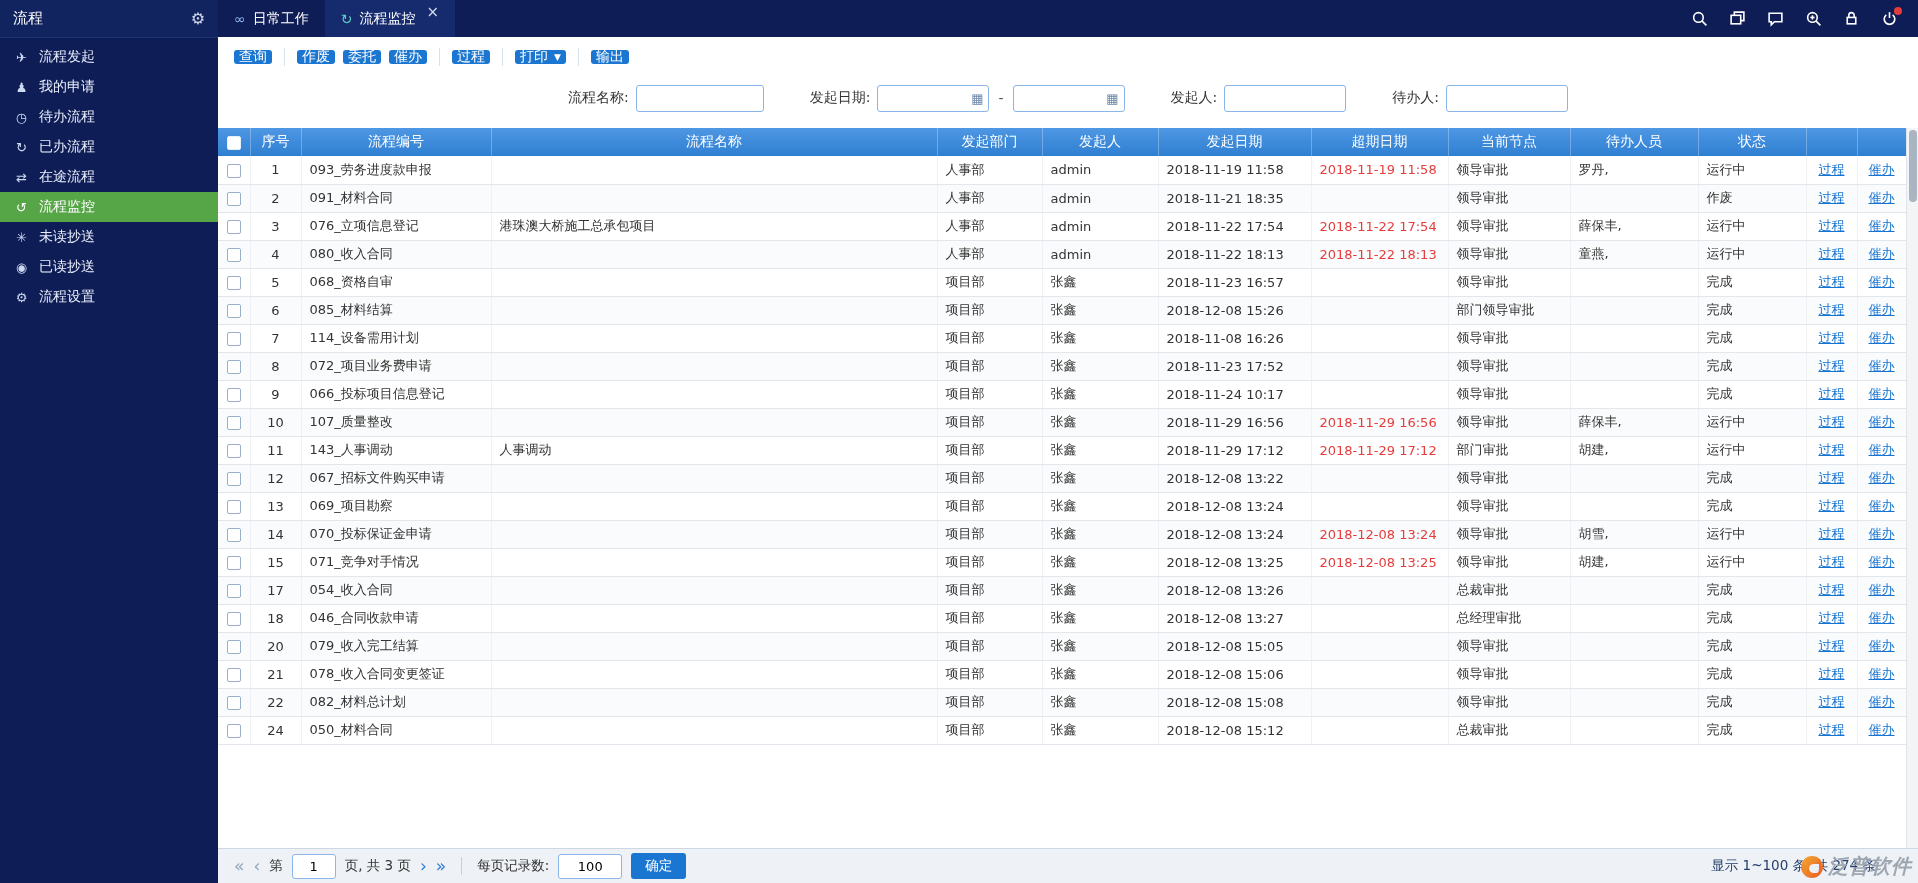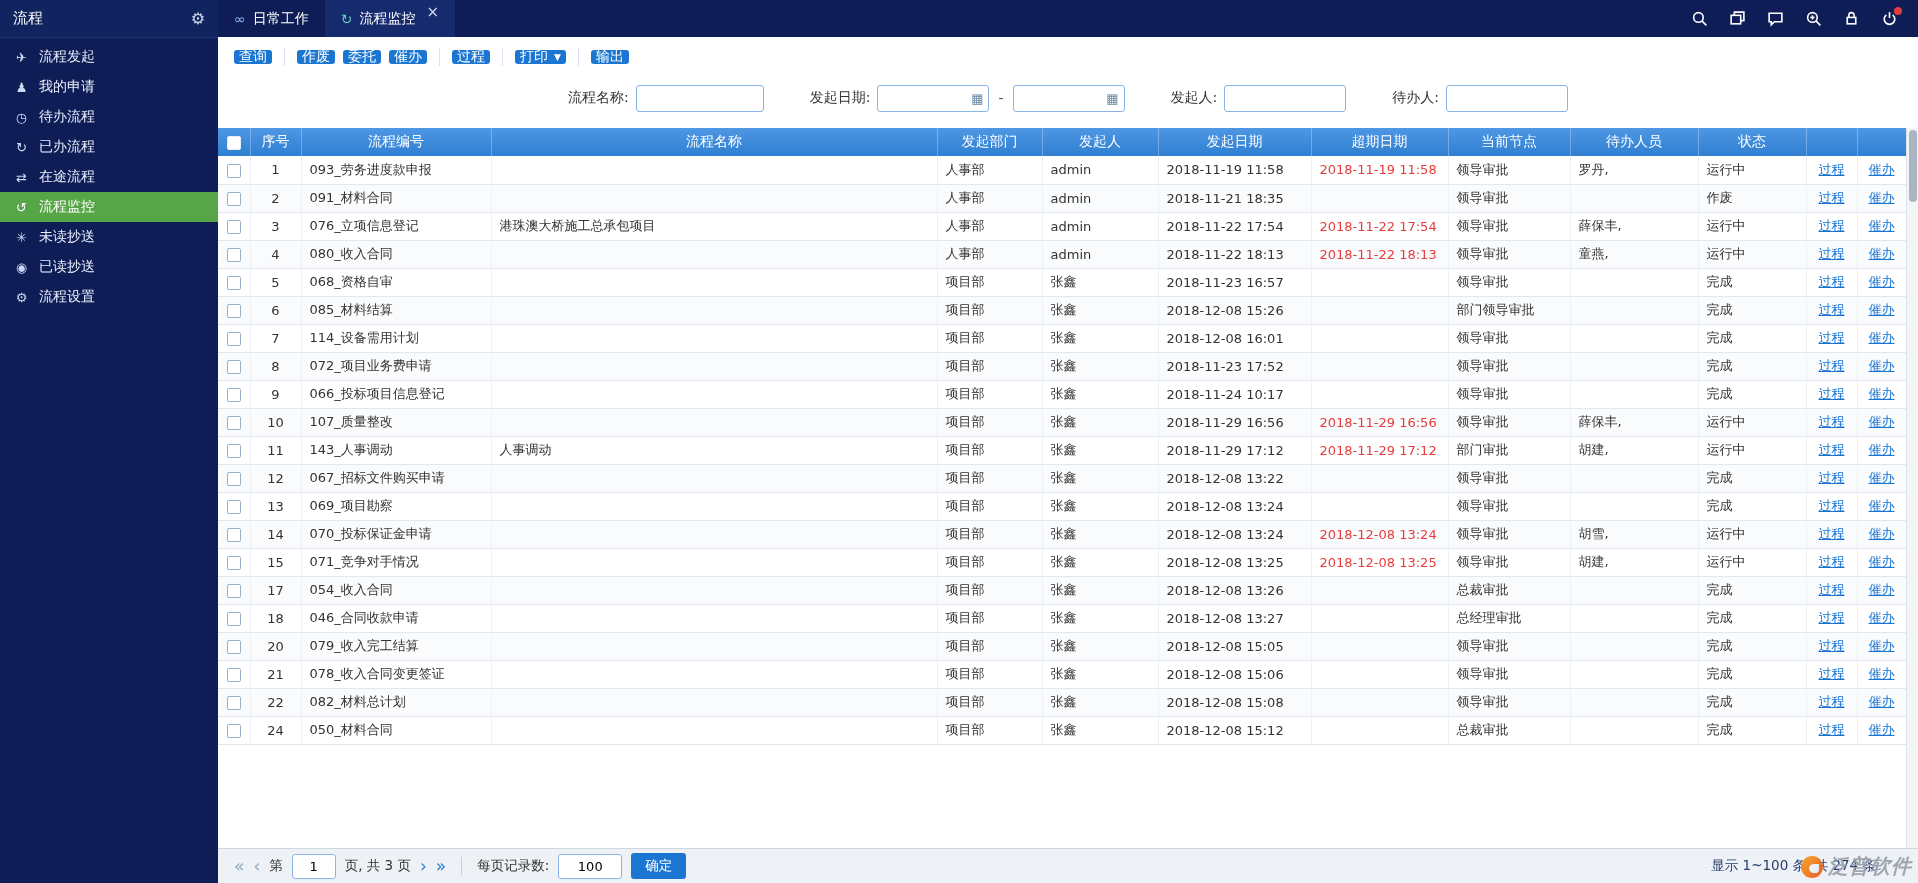--- a/index.html
+++ b/index.html
@@ -368,21 +368,21 @@
               <td class="c-center"><a>过程</a></td>
               <td class="c-center"><a>催办</a></td>
             </tr>
             <tr>
               <td class="c-center"><span class="cb"></span></td>
               <td class="c-center">7</td>
               <td>114_设备需用计划</td>
               <td></td>
               <td>项目部</td>
               <td>张鑫</td>
-              <td>2018-12-08 16:01</td>
+              <td>2018-11-08 16:26</td>
               <td class="overdue"></td>
               <td>领导审批</td>
               <td></td>
               <td>完成</td>
               <td class="c-center"><a>过程</a></td>
               <td class="c-center"><a>催办</a></td>
             </tr>
             <tr>
               <td class="c-center"><span class="cb"></span></td>
               <td class="c-center">8</td>

